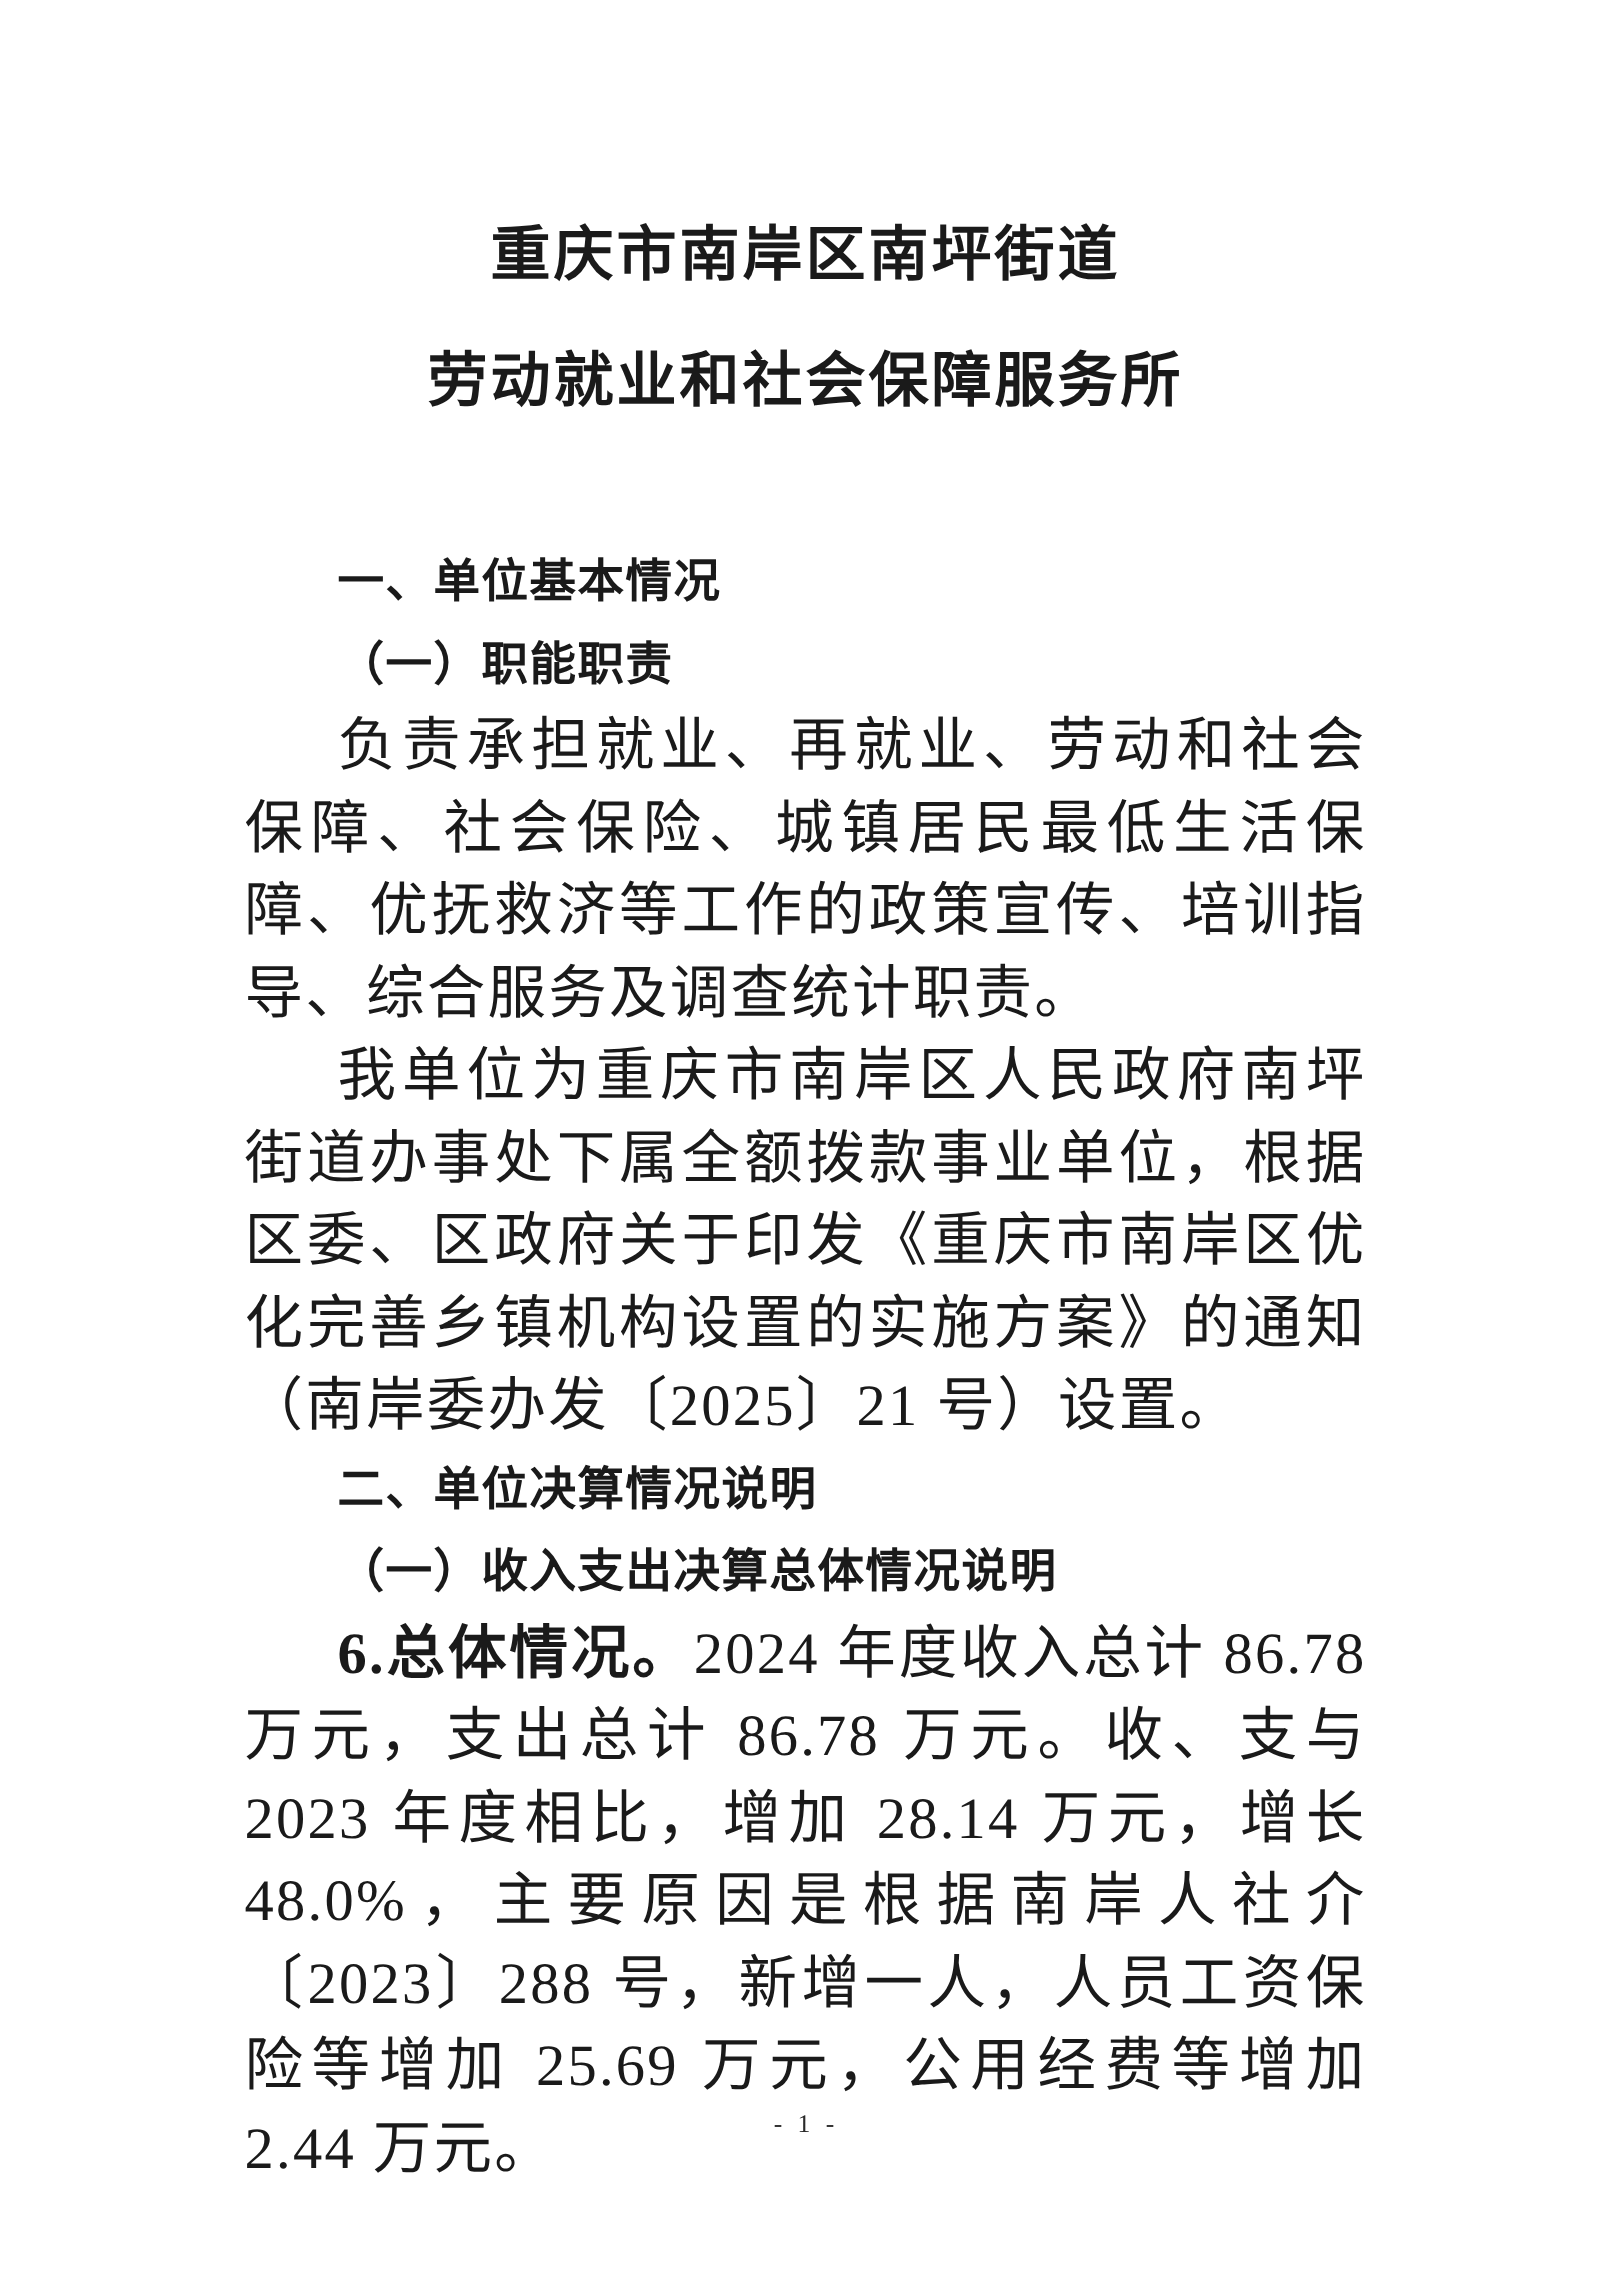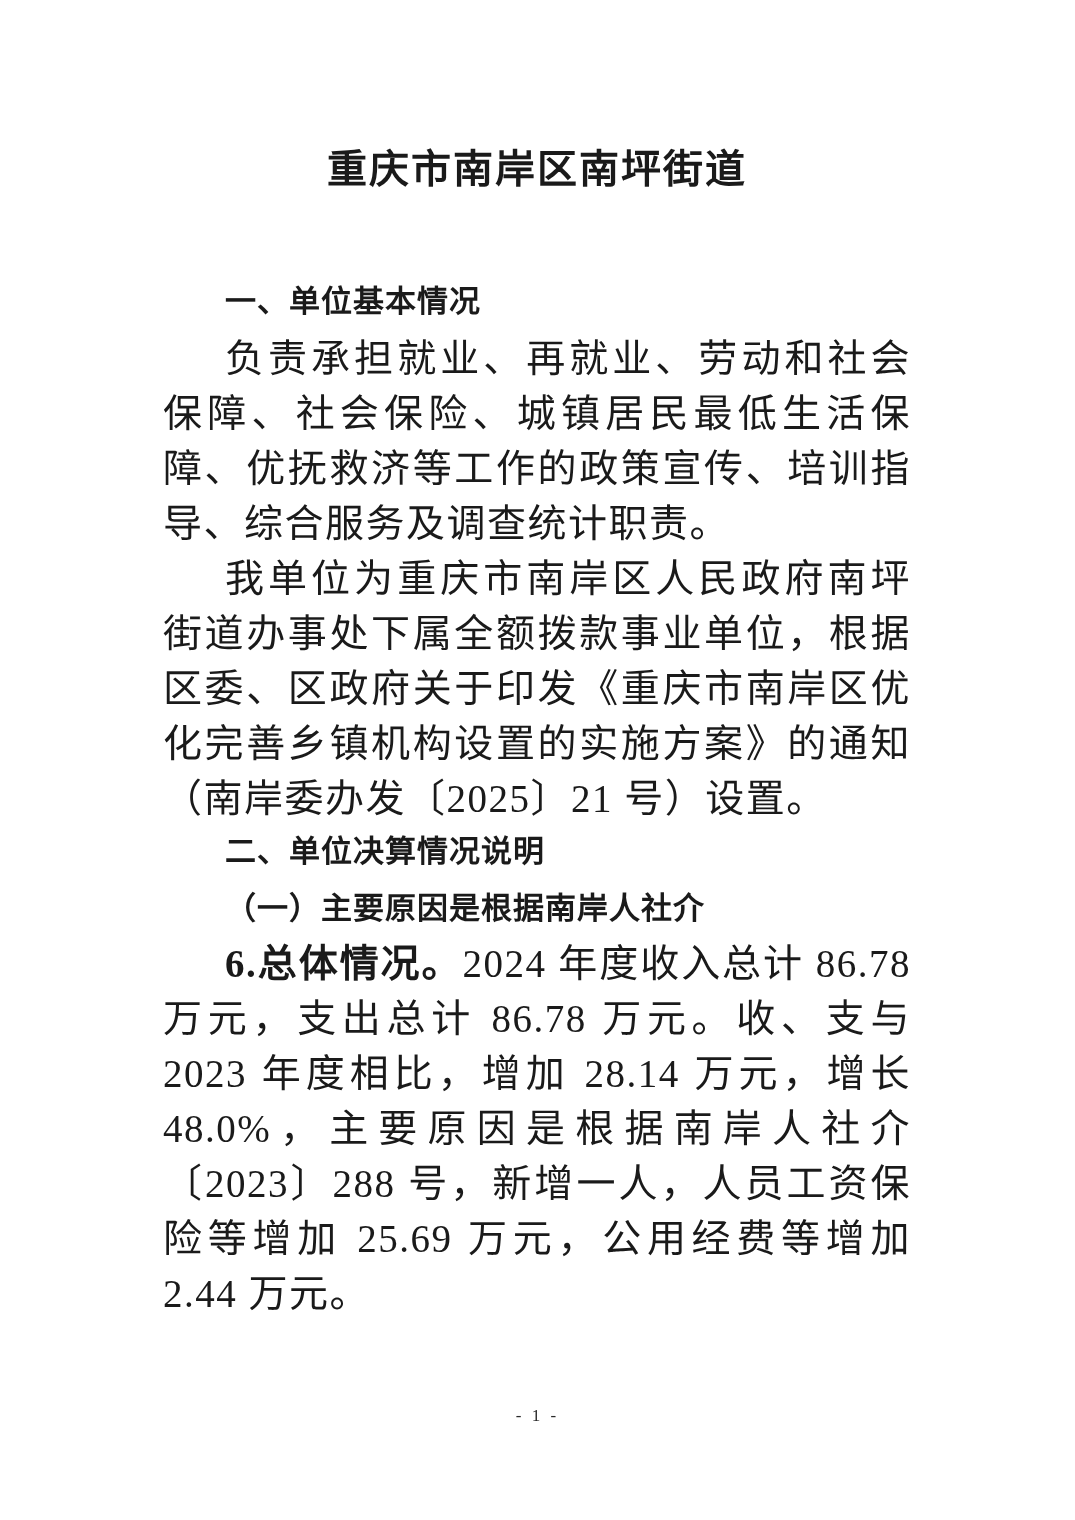--- a/index.html
+++ b/index.html
@@ -24,21 +24,21 @@
   .title-line {
     font-family: "Liberation Serif", "DejaVu Serif", serif;
     font-weight: bold;
     font-size: 40px;
     line-height: 84px;
     letter-spacing: 2px;
     white-space: nowrap;
   }
   .body-block { margin-top: 64px; }
   .h1 {
-    font-family: Liberation Mono, monospace;
+    font-family: Liberation Serif, serif;
     font-weight: bold;
     font-size: 31px;
     line-height: 55px;
     text-indent: 62px;
     letter-spacing: 1px;
   }
   .h2 {
     font-family: "Liberation Serif", "DejaVu Serif", serif;
     font-weight: 600;
     font-size: 31px;
@@ -72,34 +72,36 @@
   }
 </style>
 </head>
 <body>
 
 <div class="page">
   <div class="content">
 
     <div class="title-block">
       <div class="title-line">重庆市南岸区南坪街道</div>
+      <div class="title-line">劳动就业和社会保障服务所</div>
     </div>
 
     <div class="body-block">
       <div class="h1">一、单位基本情况</div>
 
+      <div class="h2">（一）职能职责</div>
 
       <div class="para">负责承担就业、再就业、劳动和社会保障、社会保险、城镇居民最低生活保障、优抚救济等工作的政策宣传、培训指导、综合服务及调查统计职责。</div>
 
 
       <div class="para">我单位为重庆市南岸区人民政府南坪街道办事处下属全额拨款事业单位，根据区委、区政府关于印发《重庆市南岸区优化完善乡镇机构设置的实施方案》的通知（南岸委办发〔2025〕21 号）设置。</div>
 
       <div class="h1">二、单位决算情况说明</div>
 
-      <div class="h2">（一）主要原因是根据南岸人社介</div>
+      <div class="h2">（一）收入支出决算总体情况说明</div>
 
       <div class="para">
         <span class="lead">6.总体情况。</span><span>2024 年度收入总计 86.78 万元，支出总计 86.78 万元。收、支与 2023 年度相比，增加 28.14 万元，增长 48.0%，主要原因是根据南岸人社介〔2023〕288 号，新增一人，人员工资保险等增加 25.69 万元，公用经费等增加 2.44 万元。</span>
       </div>
     </div>
 
   </div>
 
   <div class="page-footer">- 1 -</div>
 </div>

